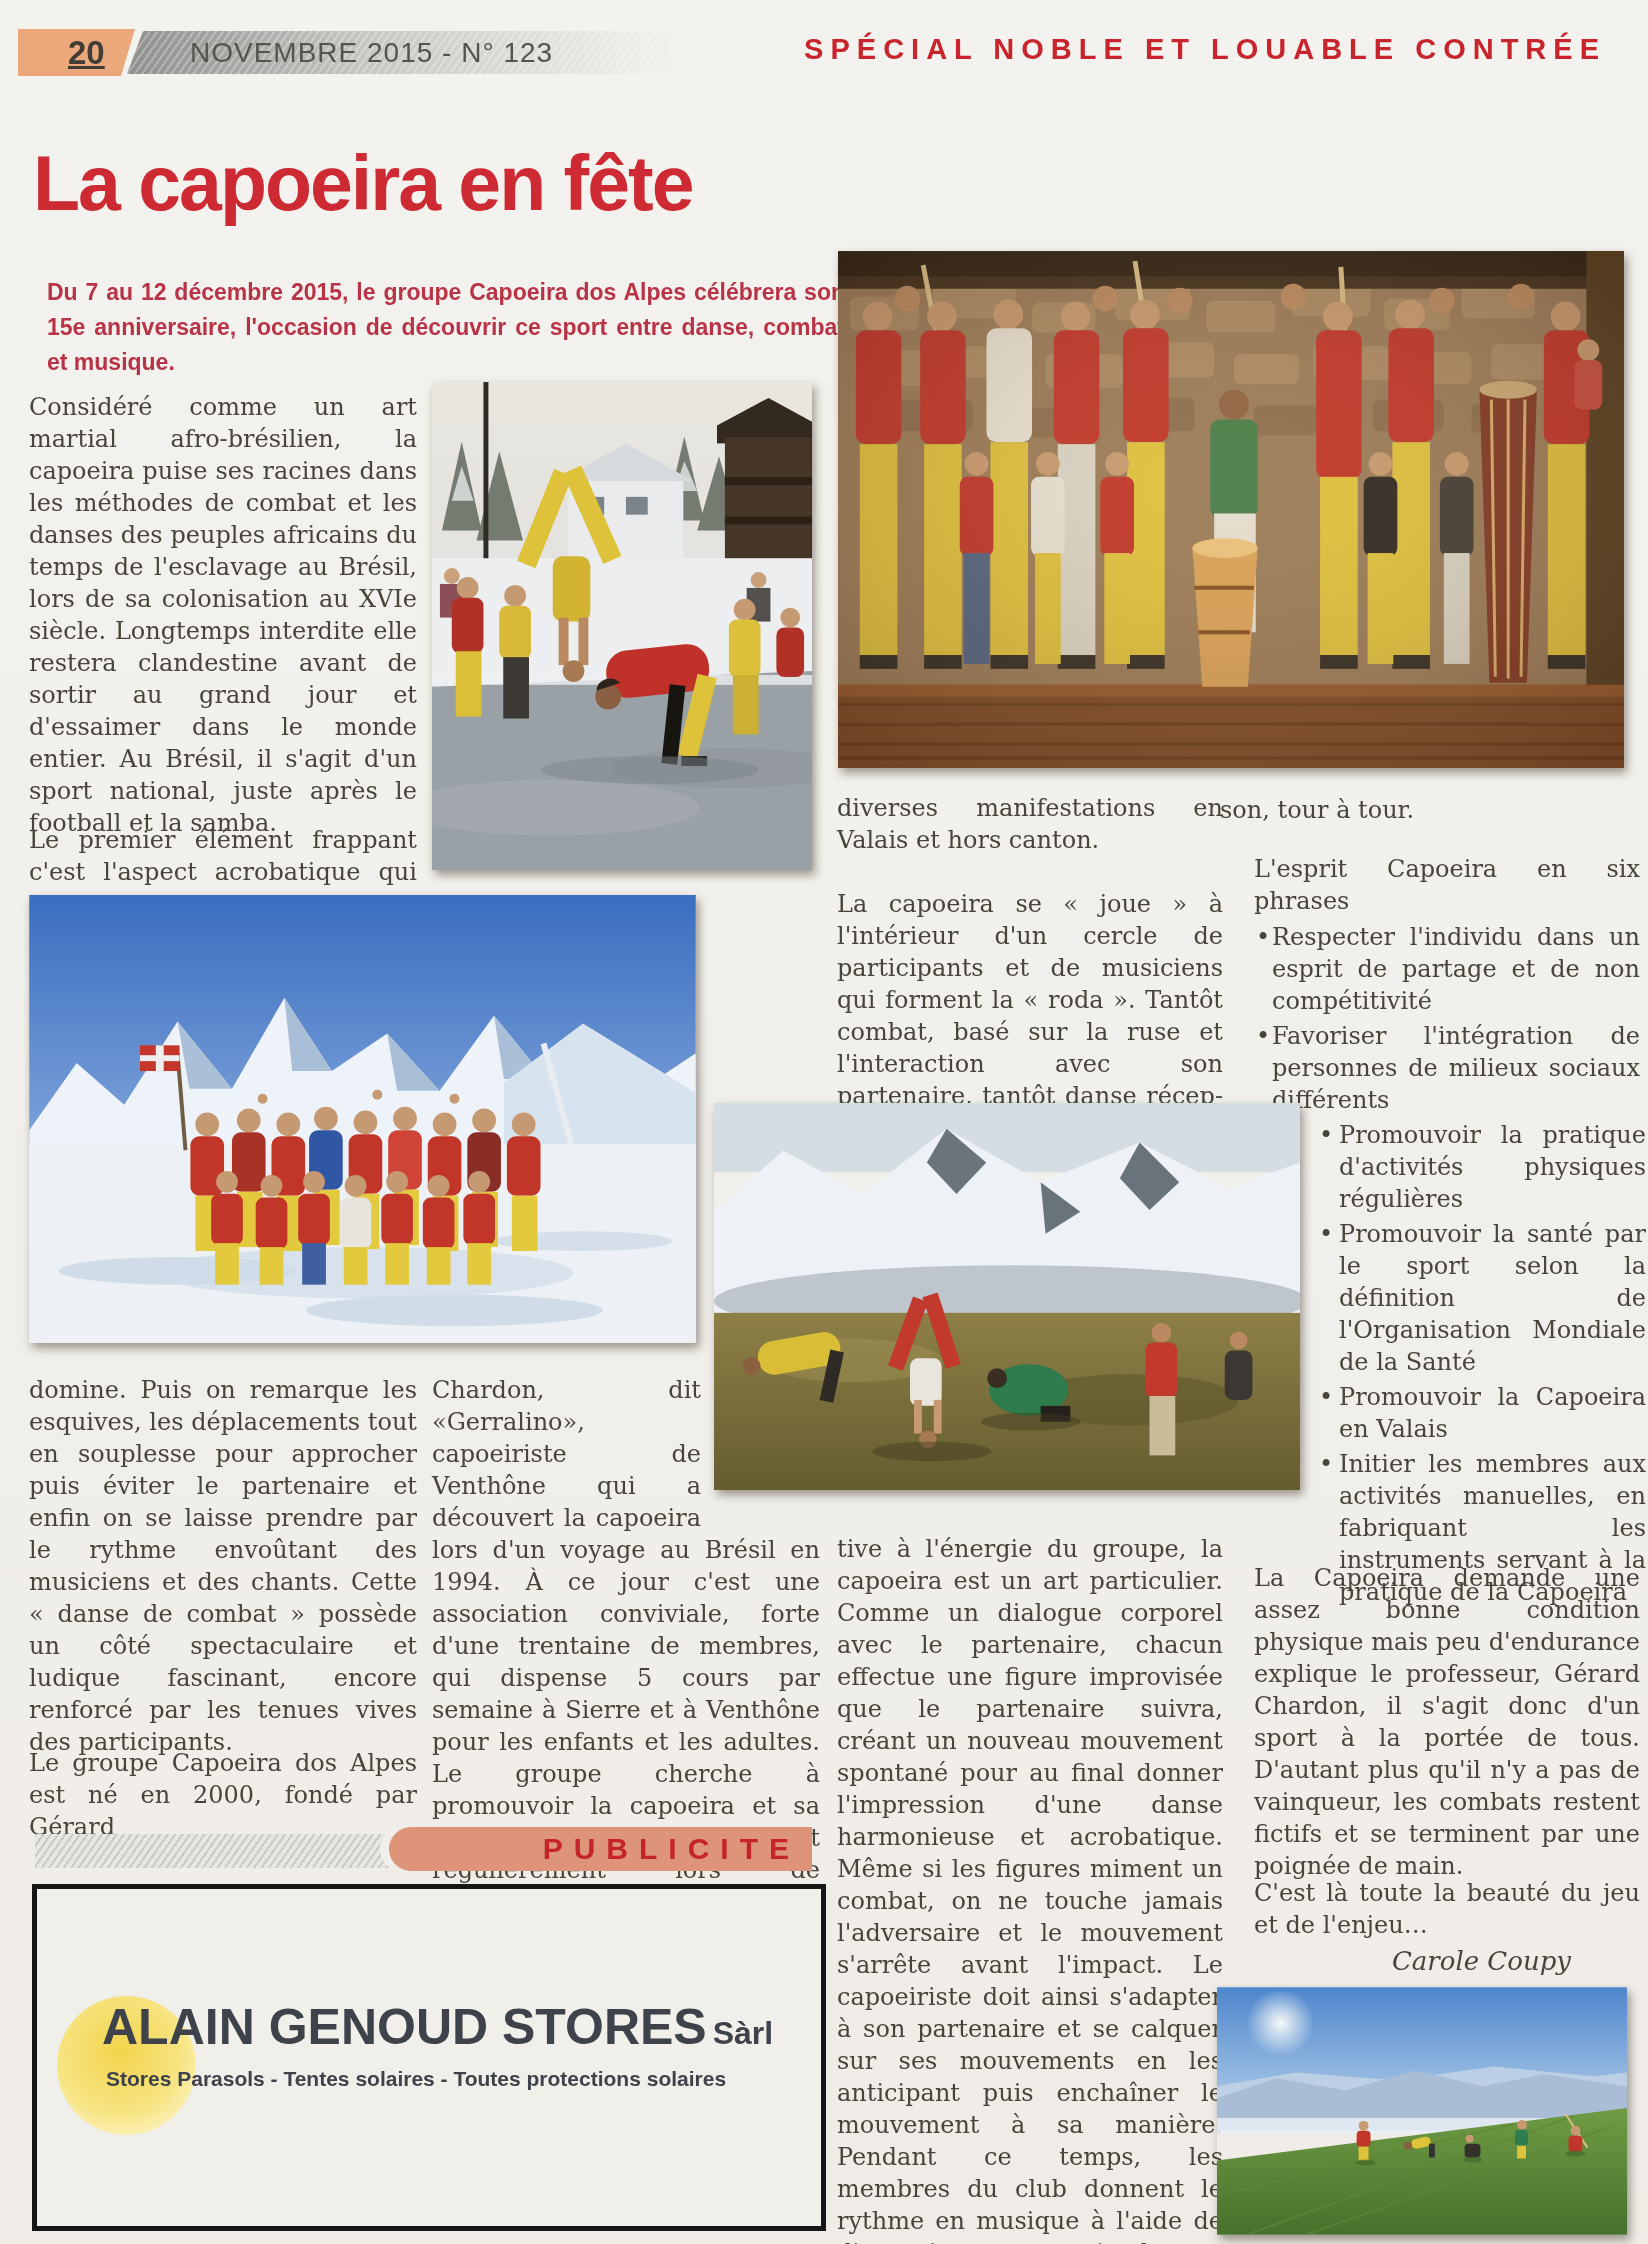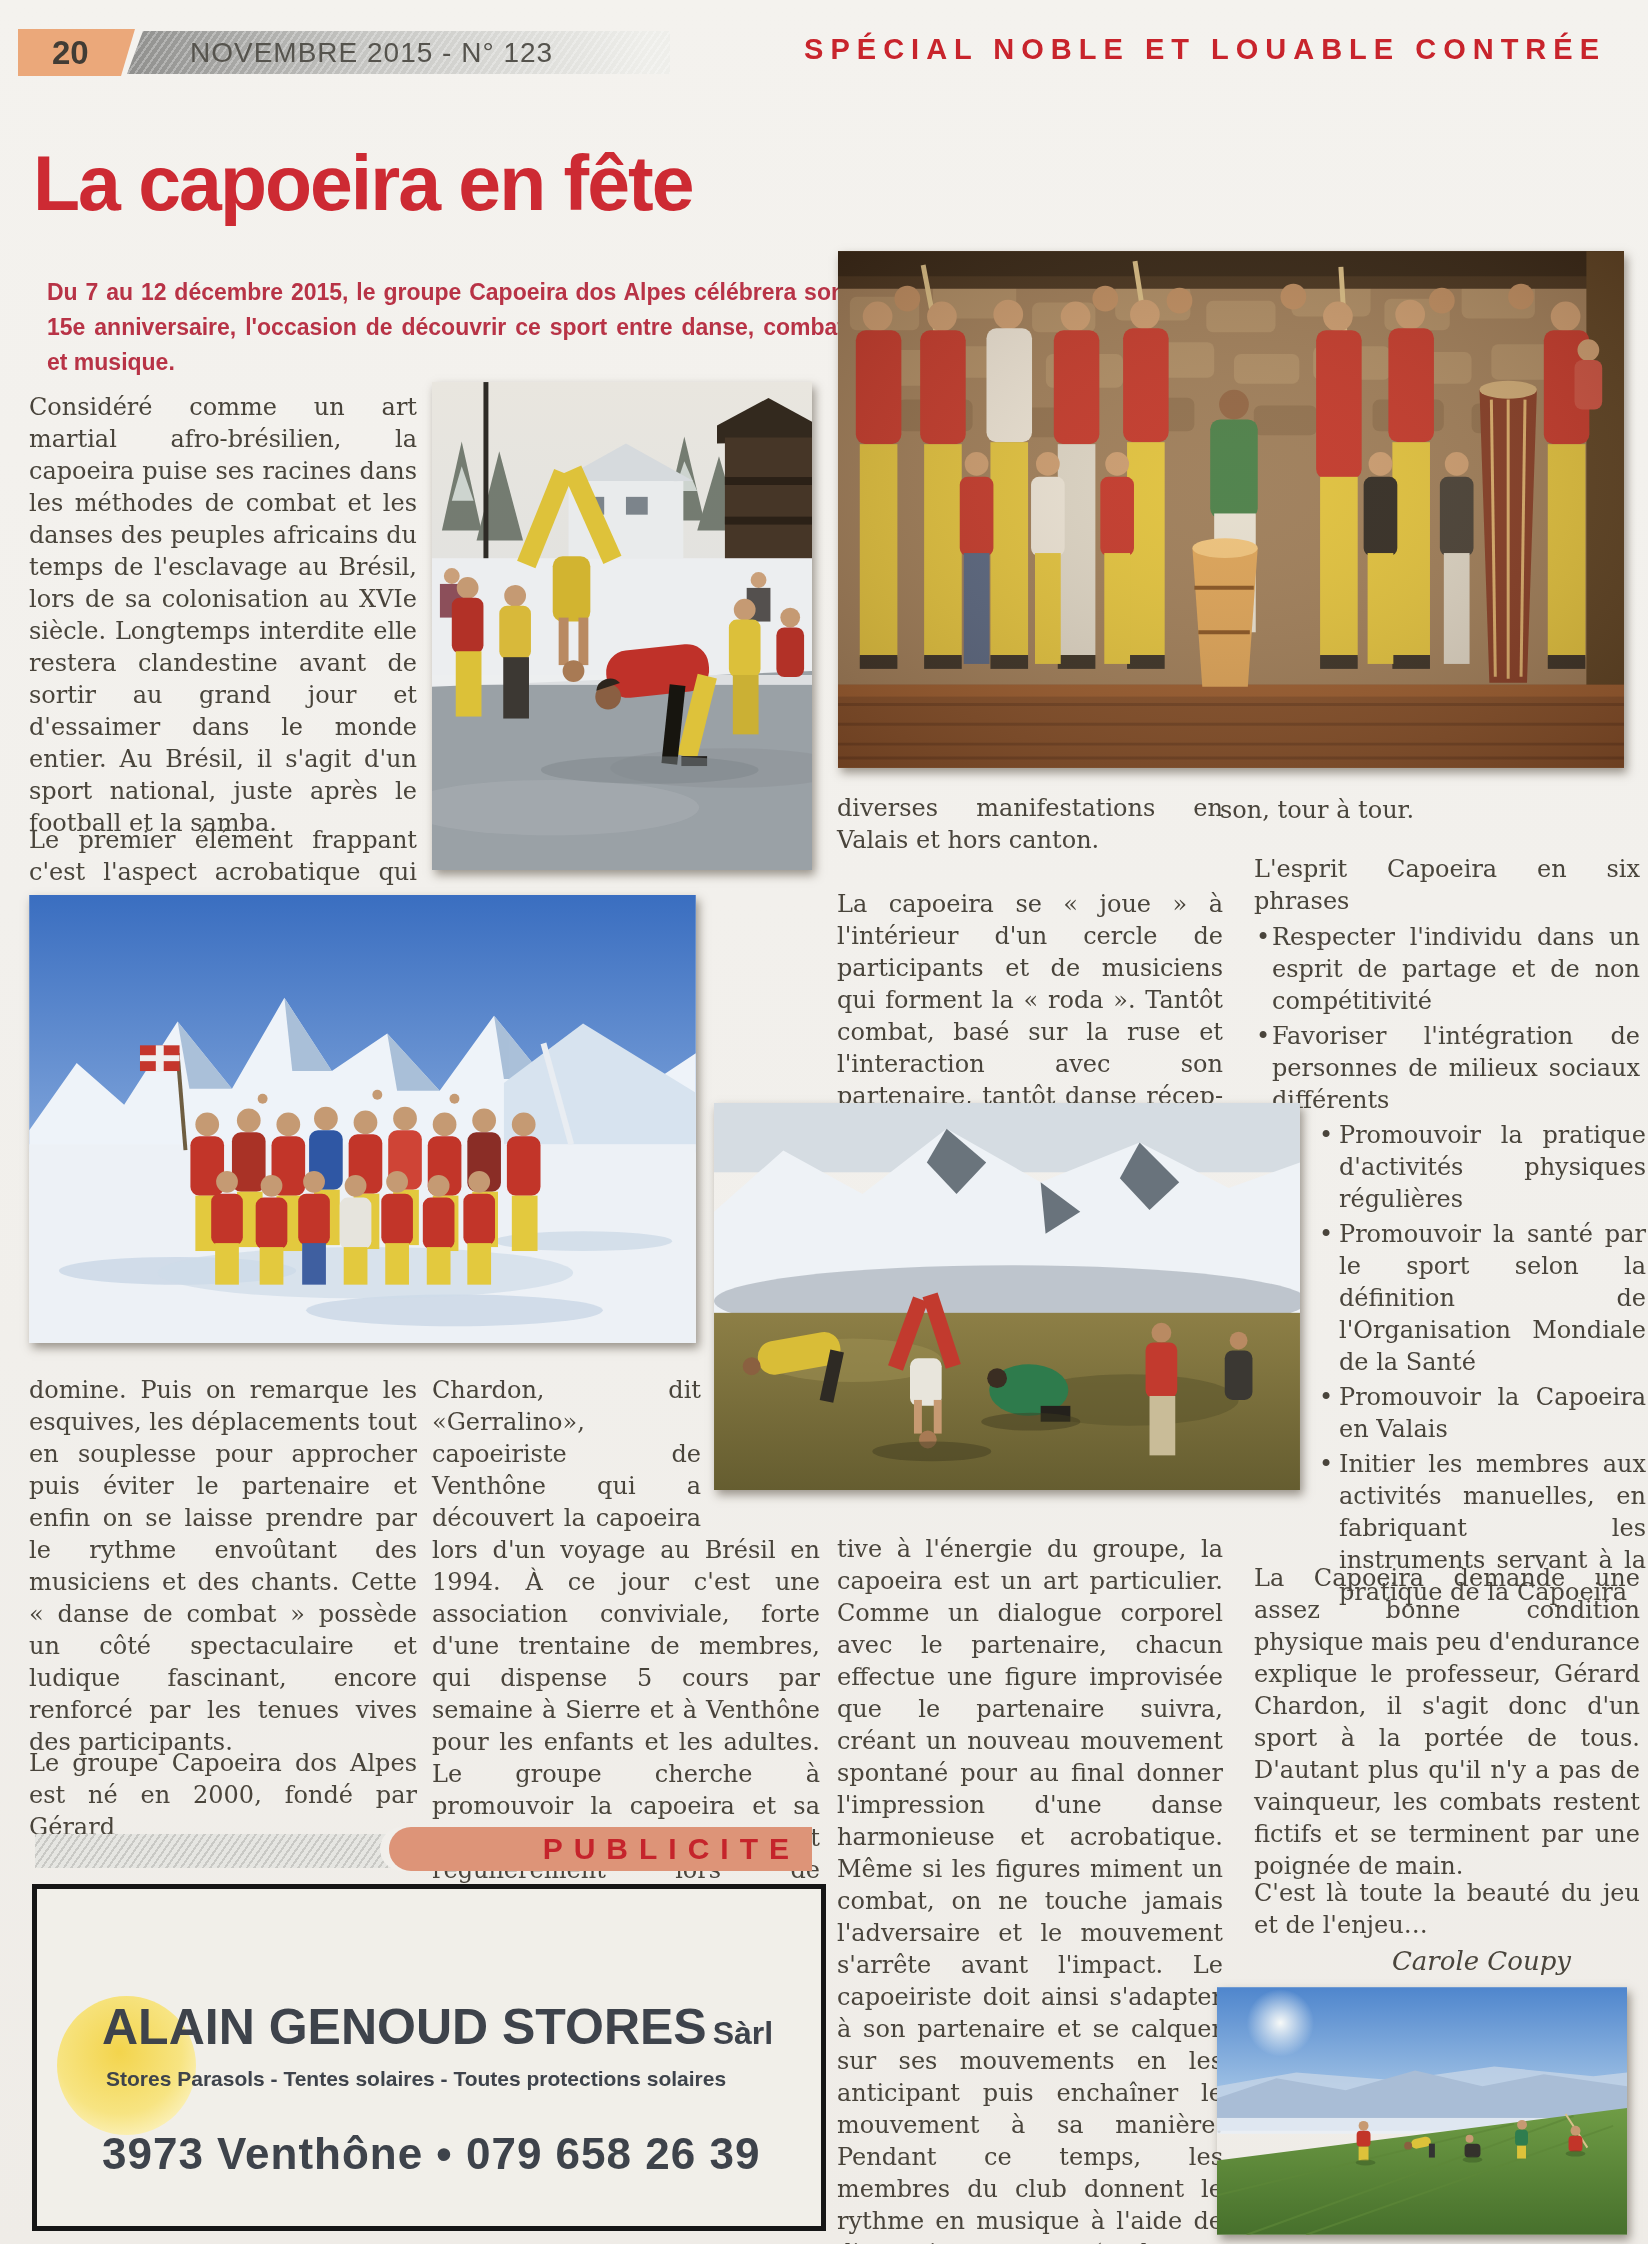--- a/index.html
+++ b/index.html
@@ -7,22 +7,22 @@
         background:linear-gradient(180deg,#f4f2ee,#f1efeb 60%,#efece7);
         font-family:"DejaVu Serif",serif;}
   .t{position:absolute;}
   .bodytxt{font-family:"DejaVu Serif",serif;font-size:24px;line-height:32px;color:#49443b;text-align:justify;}
   .cont{text-align-last:justify;}
   .sans{font-family:"Liberation Sans",sans-serif;}
 
   
   .pagenum-box{left:18px;top:29px;width:117px;height:47px;background:#eba87a;
                clip-path:polygon(0 0,100% 0,calc(100% - 14px) 100%,0 100%);}
-  .pagenum-box span{display:block;padding-left:34px;line-height:47px;
-               font-family:"Liberation Sans",sans-serif;font-weight:bold;font-size:33px;color:#413c35;}
+  .pagenum-box span{display:block;padding-left:50px;line-height:47px;
+               font-family:"Liberation Sans",sans-serif;font-weight:bold;font-size:33px;color:#413c35;text-decoration:underline;}
   .issue-strip{left:127px;top:31px;width:543px;height:43px;
                background:linear-gradient(90deg,#8f8f8d 0%,#c7c7c4 45%,#eeeeea 96%);
                clip-path:polygon(16px 0,100% 0,100% 100%,0 100%);}
   .issue-strip::after{content:"";position:absolute;inset:0;
                background:repeating-linear-gradient(125deg,rgba(255,255,255,.28) 0 2px,rgba(0,0,0,0) 2px 6px);}
   .issue-strip span{position:relative;z-index:1;display:block;padding-left:63px;line-height:43px;
                font-family:"Liberation Sans",sans-serif;font-size:28px;letter-spacing:1px;color:#55534d;}
   .section-title{right:42px;top:33px;font-family:"Liberation Sans",sans-serif;font-weight:bold;
                font-size:29px;letter-spacing:7px;color:#c8242c;}
 
@@ -445,21 +445,20 @@
 
   <div class="t pub-gray"></div>
   <div class="t pub-capsule">
     <span>PUBLICITE</span>
   </div>
 
   <div class="t ad">
     <div class="ad-circle"></div>
     <div class="ad-title"><span>ALAIN GENOUD STORES</span><span class="legal">Sàrl</span></div>
     <div class="ad-tagline">Stores Parasols - Tentes solaires - Toutes protections solaires</div>
-    <div class="ad-phone">3973 Venthône • 079 658 26 39</div>
   </div>
 
   <svg class="photo" style="left:1217px;top:1987px" width="410" height="248" viewBox="0 0 414 250">
     <defs>
       <linearGradient id="p5s" x1="0" y1="0" x2="0" y2="1">
         <stop offset="0" stop-color="#4f86cd"></stop>
           <stop offset="1" stop-color="#b9d4ec"></stop>
       </linearGradient>
       <linearGradient id="p5h" x1="0" y1="0" x2="0" y2="1">
         <stop offset="0" stop-color="#6f9c45"></stop>

